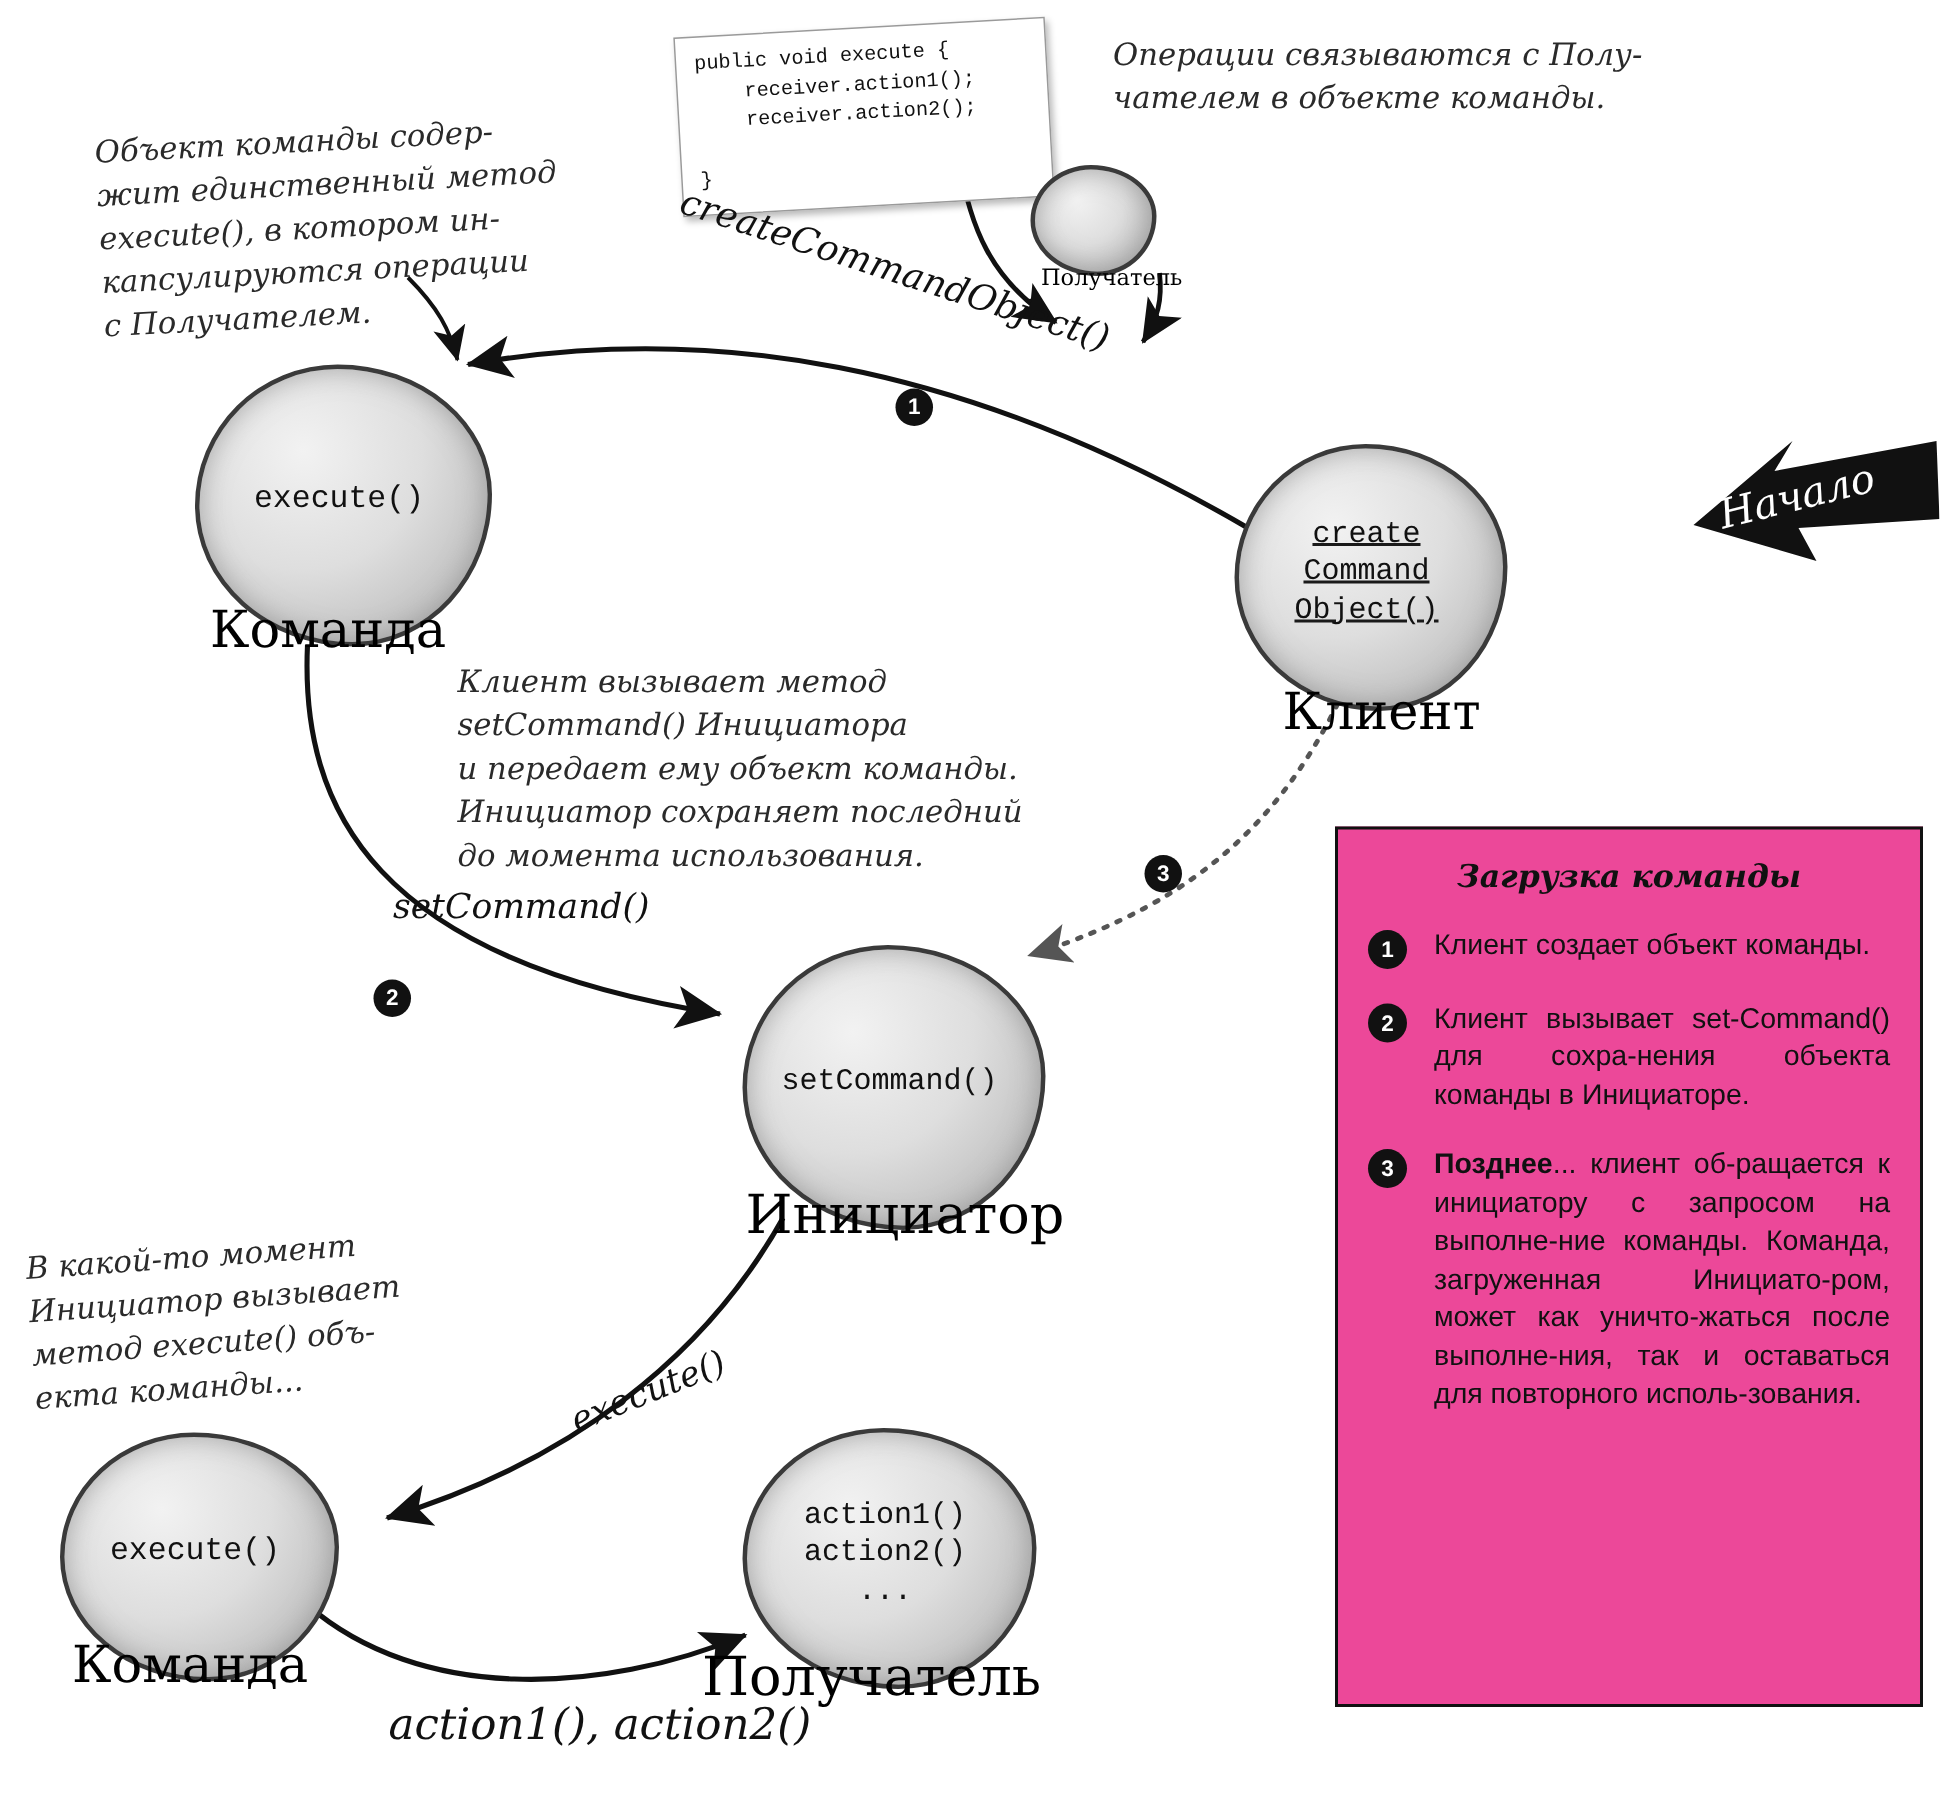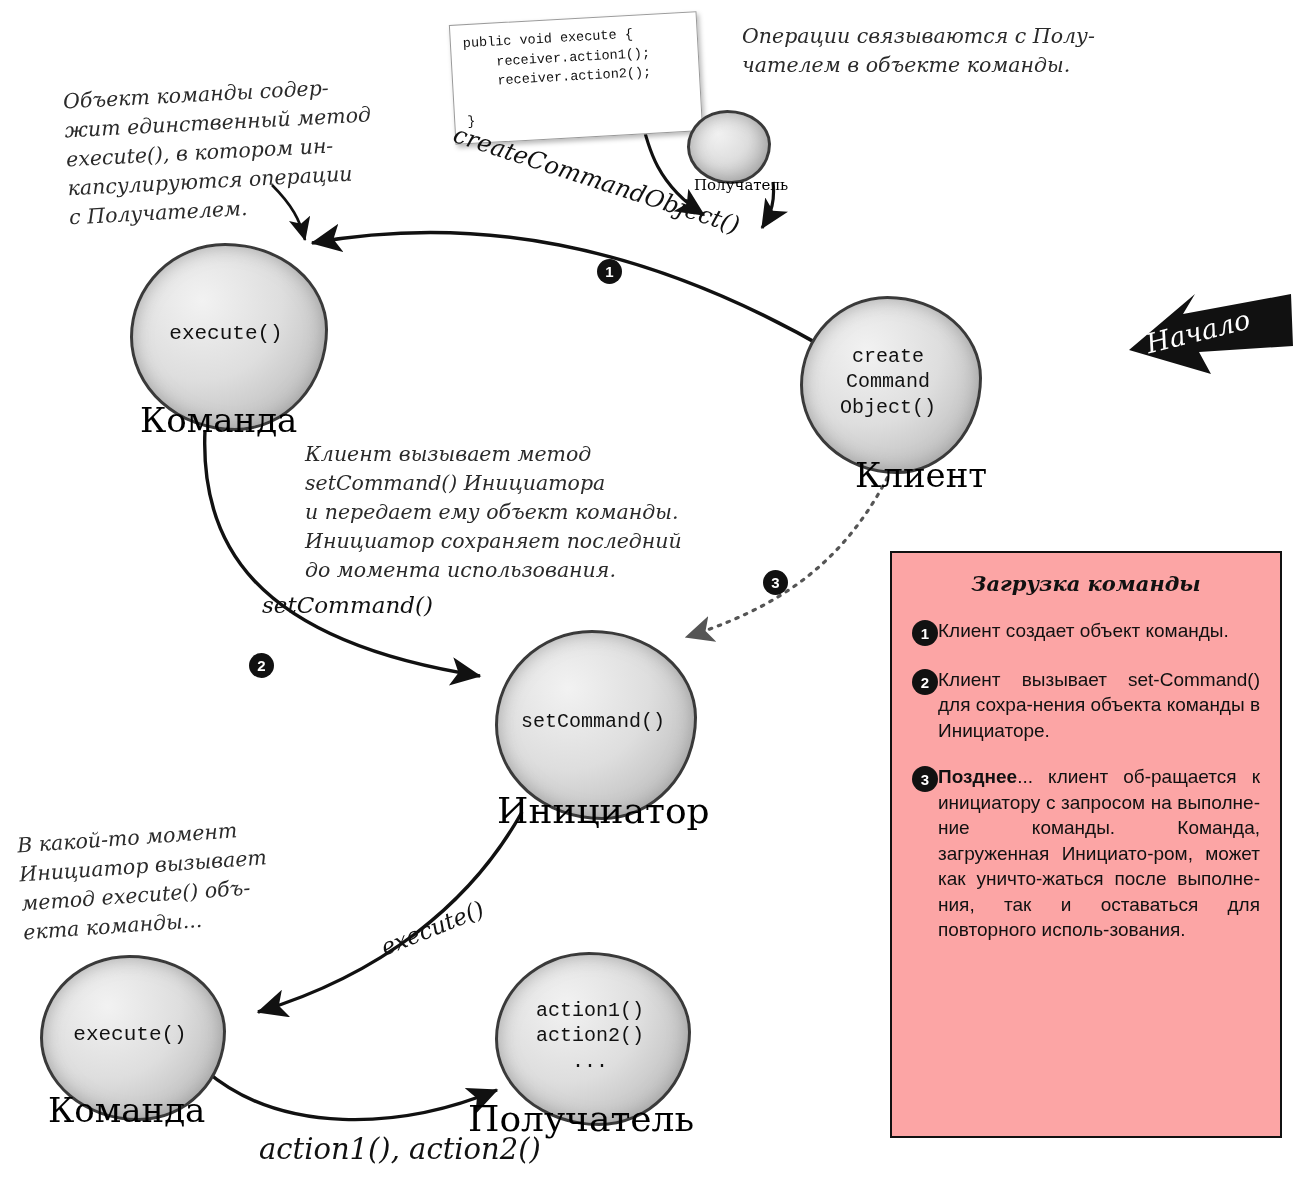--- a/index.html
+++ b/index.html
@@ -128,21 +128,21 @@
     z-index: 3;
     white-space: nowrap;
   }
   .panel {
     position: absolute;
     left: 890px;
     top: 551px;
     width: 392px;
     height: 587px;
     border: 2px solid #111;
-    background: #fca5a5;
+    background: #ec4899;
     box-sizing: border-box;
     padding: 18px 20px 10px 20px;
   }
   .panel h3 {
     margin: 0 0 22px 0;
     text-align: center;
     font-family: "DejaVu Serif", serif;
     font-style: italic;
     font-weight: bold;
     font-size: 21px;
@@ -162,20 +162,21 @@
     color: #fff;
     font-family: "Liberation Sans", sans-serif;
     font-weight: bold;
     font-size: 15px;
     display: flex;
     align-items: center;
     justify-content: center;
     margin-top: 2px;
   }
   .panel-item .txt {
+    margin-left: 18px;
     font-family: "Liberation Sans", sans-serif;
     font-size: 19px;
     line-height: 1.34;
     color: #111;
     text-align: justify;
   }
   .panel-item .txt b { font-weight: bold; }
 </style>
 </head>
 <body>
@@ -221,21 +222,21 @@
     <div class="node-text"></div>
   </div>
   <div class="node-label" style="left:694px; top:176px; font-size:15px;">Получатель</div>
 
   <div class="node" style="left:130px; top:243px; width:192px; height:182px;">
     <div class="blob"></div>
     <div class="node-text" style="font-size:21px;">execute()</div>
   </div>
   <div class="node-label" style="left:140px; top:400px; font-size:34px;">Команда</div>
 
-  <div class="node" style="left:800px; top:296px; width:176px; height:172px;">
+  <div class="node" style="left:823px; top:296px; width:176px; height:172px;text-decoration:underline;">
     <div class="blob"></div>
     <div class="node-text" style="font-size:20px;">create
 Command
 Object()</div>
   </div>
   <div class="node-label" style="left:855px; top:455px; font-size:34px;">Клиент</div>
 
   <div class="node" style="left:495px; top:630px; width:196px; height:184px;">
     <div class="blob"></div>
     <div class="node-text" style="font-size:20px;">setCommand()</div>

